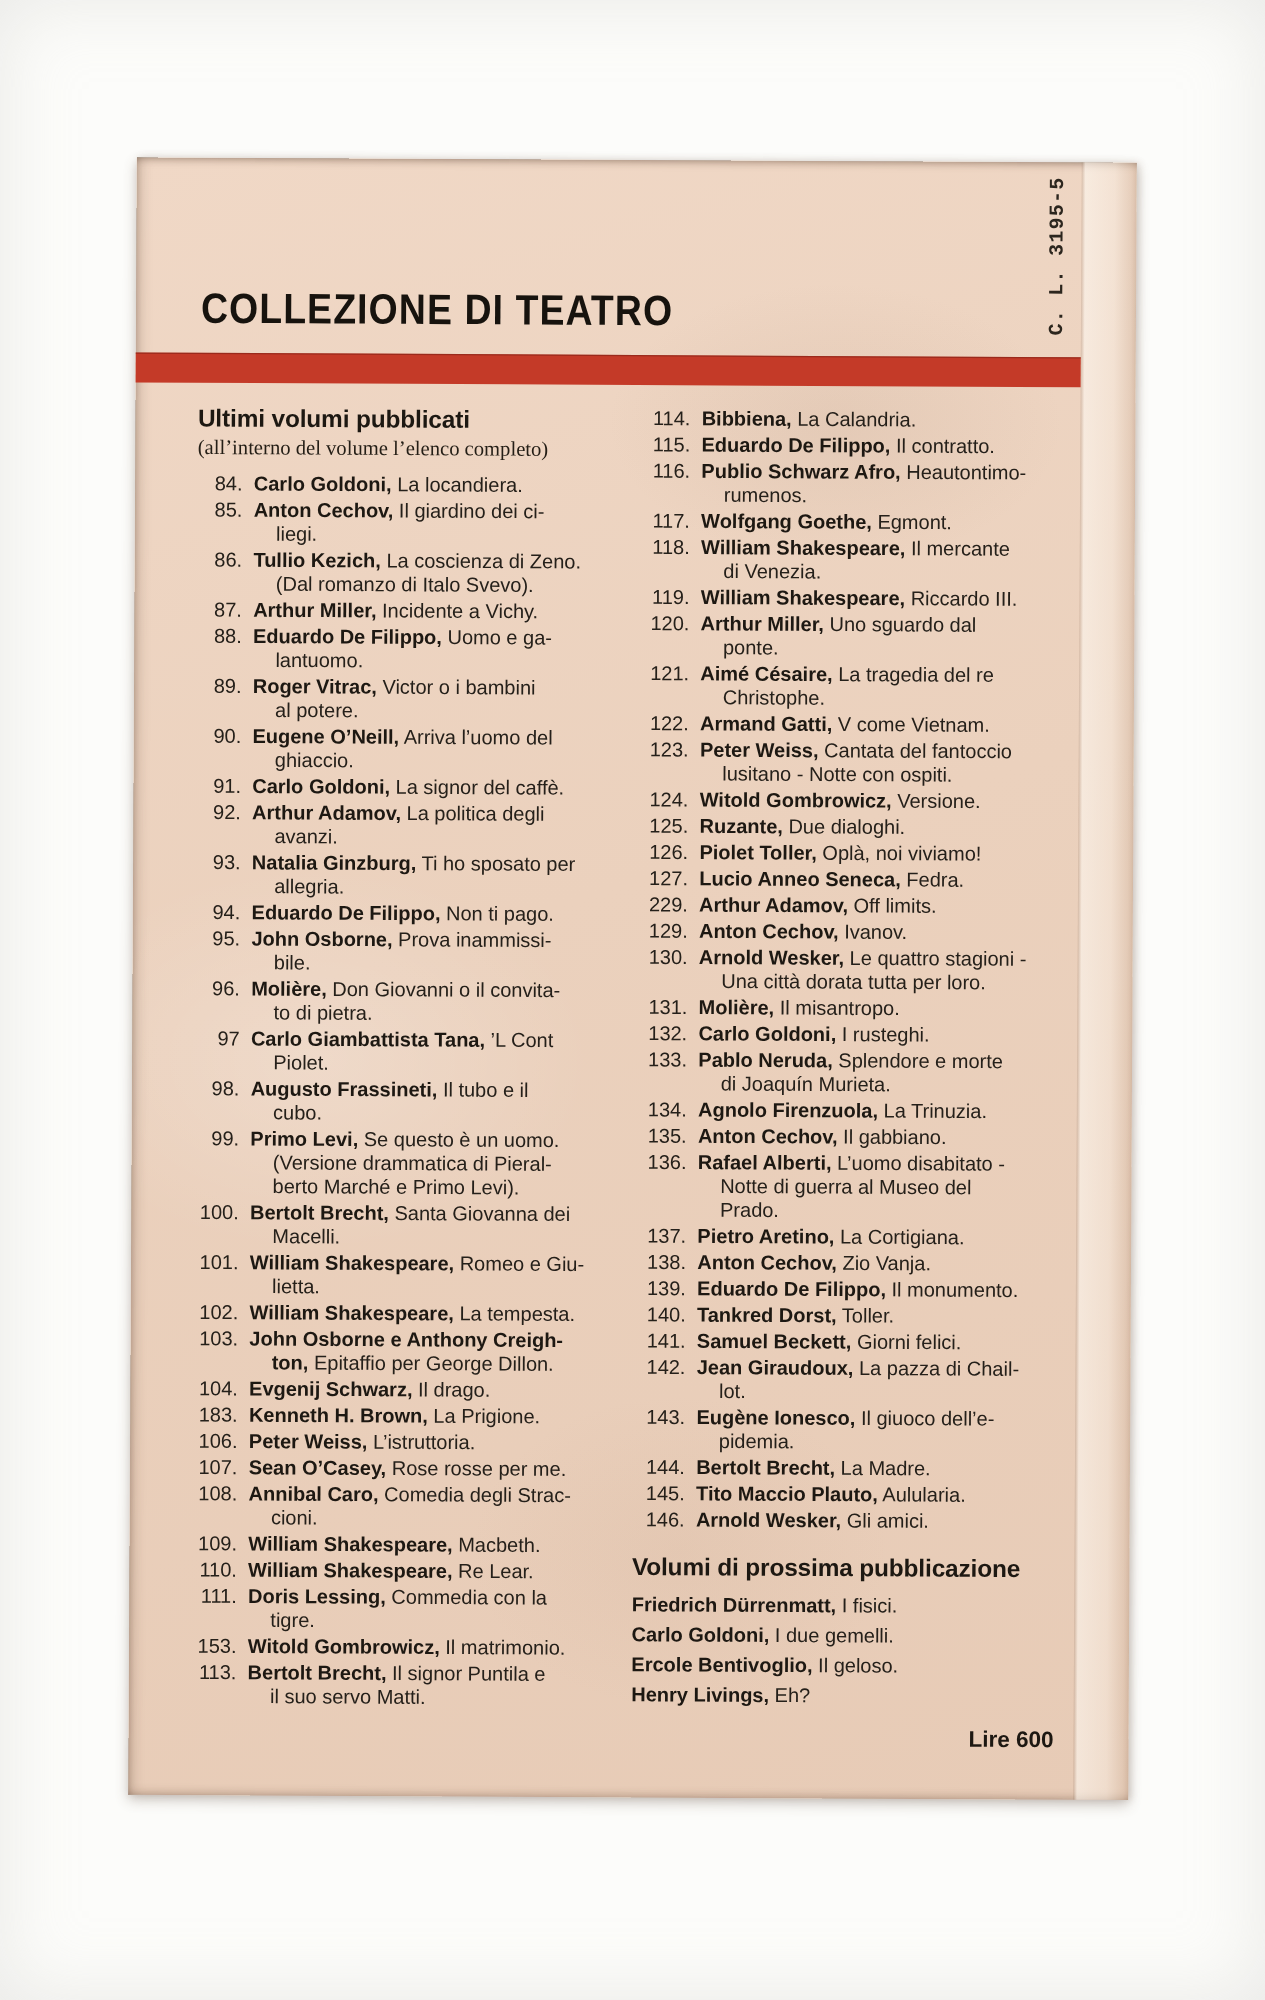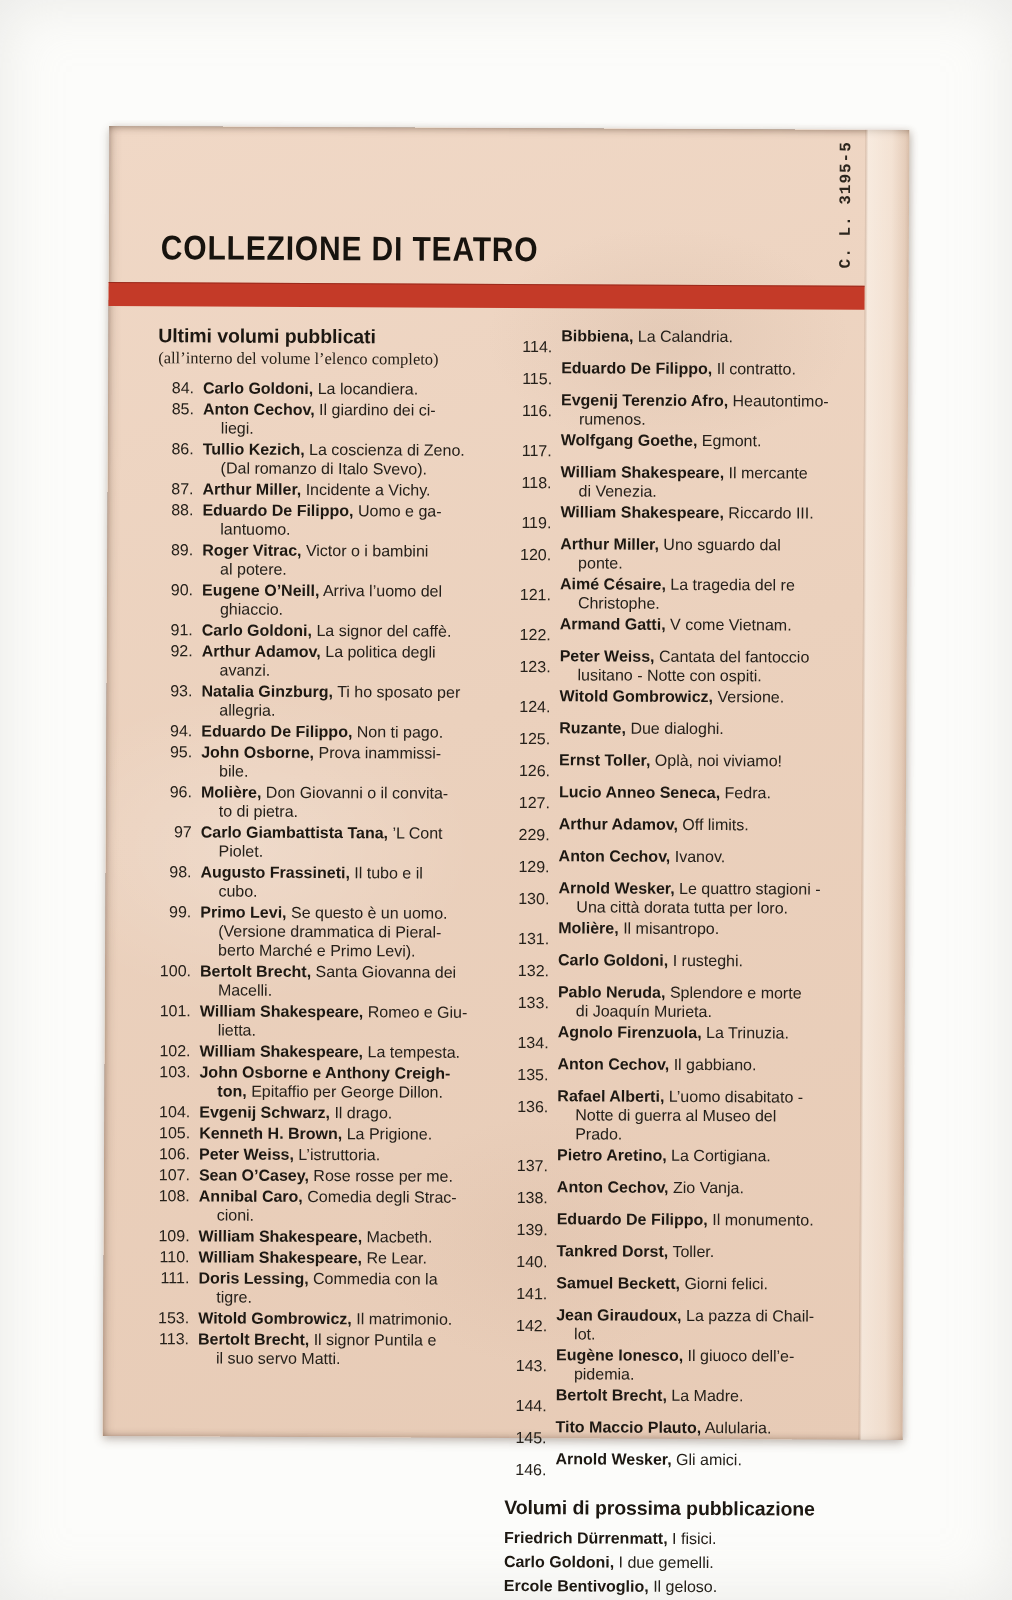--- a/index.html
+++ b/index.html
@@ -63,21 +63,21 @@
     letter-spacing:-.1px; white-space:nowrap; color:#1d1812;
   }
   .col-subheading{
     font-family:"Liberation Serif", serif; font-size:16.5px; line-height:20px;
     margin:0 0 10px; white-space:nowrap; color:#241e16;
   }
   .entry{ display:flex; margin-bottom:2px; }
   .e-num{
     flex:0 0 36px; width:36px; text-align:right; padding-right:9px;
   }
-  .col-right .e-num{ flex:0 0 42px; width:42px;margin-top:11px; }
+  .col-right .e-num{ flex:0 0 42px; width:42px; }
   .e-txt{
     flex:1; white-space:pre-line;
     padding-left:18px; text-indent:-18px;
   }
   .e-author{ font-weight:700; color:#1d1812; }
   .upcoming-heading{
     font-size:19.5px; font-weight:800; line-height:23px;
     margin:17px 0 8px; letter-spacing:-.1px; white-space:nowrap; color:#1d1812;
   }
   .upcoming .entry{ margin-bottom:3px; line-height:21px; }
@@ -201,21 +201,21 @@
           <div class="entry">
             <span class="e-num">103.</span>
             <span class="e-txt"><span class="e-author">John Osborne e Anthony Creigh-
 ton,</span><span class="e-title"> Epitaffio per George Dillon.</span></span>
           </div>
           <div class="entry">
             <span class="e-num">104.</span>
             <span class="e-txt"><span class="e-author">Evgenij Schwarz,</span><span class="e-title"> Il drago.</span></span>
           </div>
           <div class="entry">
-            <span class="e-num">105.</span>
+            <span class="e-num">183.</span>
             <span class="e-txt"><span class="e-author">Kenneth H. Brown,</span><span class="e-title"> La Prigione.</span></span>
           </div>
           <div class="entry">
             <span class="e-num">106.</span>
             <span class="e-txt"><span class="e-author">Peter Weiss,</span><span class="e-title"> L’istruttoria.</span></span>
           </div>
           <div class="entry">
             <span class="e-num">107.</span>
             <span class="e-txt"><span class="e-author">Sean O’Casey,</span><span class="e-title"> Rose rosse per me.</span></span>
           </div>
@@ -254,21 +254,21 @@
           <div class="entry">
             <span class="e-num">114.</span>
             <span class="e-txt"><span class="e-author">Bibbiena,</span><span class="e-title"> La Calandria.</span></span>
           </div>
           <div class="entry">
             <span class="e-num">115.</span>
             <span class="e-txt"><span class="e-author">Eduardo De Filippo,</span><span class="e-title"> Il contratto.</span></span>
           </div>
           <div class="entry">
             <span class="e-num">116.</span>
-            <span class="e-txt"><span class="e-author">Evgenij Terenzio Afro,</span><span class="e-title"> Heautontimo-
+            <span class="e-txt"><span class="e-author">Publio Schwarz Afro,</span><span class="e-title"> Heautontimo-
 rumenos.</span></span>
           </div>
           <div class="entry">
             <span class="e-num">117.</span>
             <span class="e-txt"><span class="e-author">Wolfgang Goethe,</span><span class="e-title"> Egmont.</span></span>
           </div>
           <div class="entry">
             <span class="e-num">118.</span>
             <span class="e-txt"><span class="e-author">William Shakespeare,</span><span class="e-title"> Il mercante
 di Venezia.</span></span>
@@ -299,21 +299,21 @@
           <div class="entry">
             <span class="e-num">124.</span>
             <span class="e-txt"><span class="e-author">Witold Gombrowicz,</span><span class="e-title"> Versione.</span></span>
           </div>
           <div class="entry">
             <span class="e-num">125.</span>
             <span class="e-txt"><span class="e-author">Ruzante,</span><span class="e-title"> Due dialoghi.</span></span>
           </div>
           <div class="entry">
             <span class="e-num">126.</span>
-            <span class="e-txt"><span class="e-author">Ernst Toller,</span><span class="e-title"> Oplà, noi viviamo!</span></span>
+            <span class="e-txt"><span class="e-author">Piolet Toller,</span><span class="e-title"> Oplà, noi viviamo!</span></span>
           </div>
           <div class="entry">
             <span class="e-num">127.</span>
             <span class="e-txt"><span class="e-author">Lucio Anneo Seneca,</span><span class="e-title"> Fedra.</span></span>
           </div>
           <div class="entry">
             <span class="e-num">229.</span>
             <span class="e-txt"><span class="e-author">Arthur Adamov,</span><span class="e-title"> Off limits.</span></span>
           </div>
           <div class="entry">

